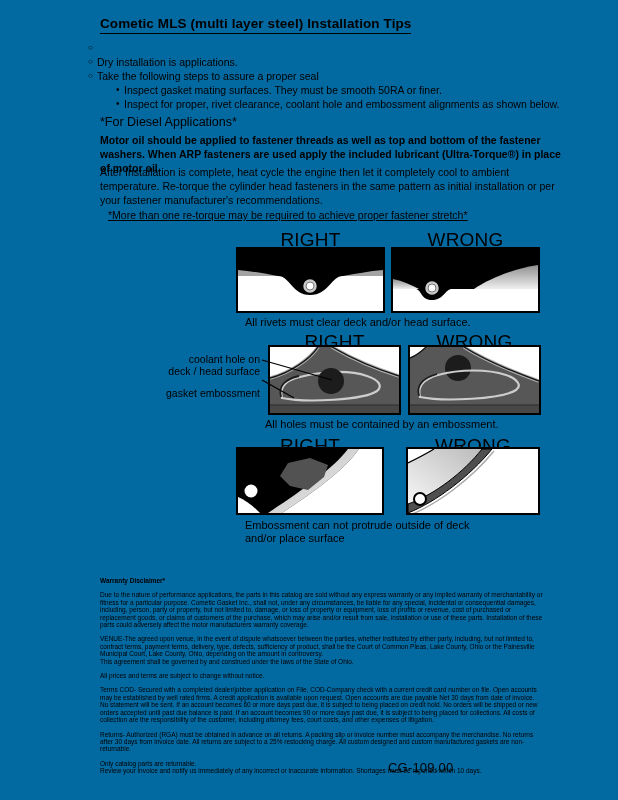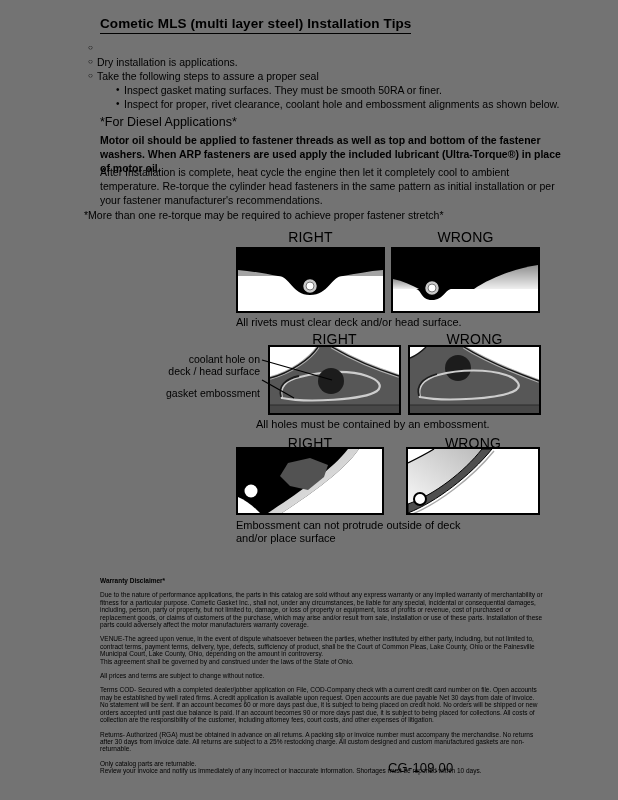--- a/index.html
+++ b/index.html
@@ -1,37 +1,37 @@
 <!DOCTYPE html>
 <html><head>
 <meta charset="utf-8">
 <style>
   * { margin:0; padding:0; box-sizing:border-box; }
   html,body { background:#ffffff; }
   .page {
-    position:relative; width:618px; height:800px; background:#737373;
+    position:relative; width:618px; height:800px; background:#0369a1;
     font-family:"Liberation Sans", sans-serif; color:#000; overflow:hidden;
     margin:0 auto;
   }
   .abs { position:absolute; }
   .title {
     font-size:13.5px; font-weight:bold; border-bottom:1.5px solid #000;
     padding-bottom:2px; display:inline-block; letter-spacing:0.1px;
   }
   .tips { font-size:10.5px; line-height:14px; }
   .tip-row { display:flex; align-items:flex-start; }
   .tm { width:9px; flex:0 0 9px; font-size:8px; line-height:14px; }
   .tip-row.sub { margin-left:28px; }
   .tm.dot { font-size:10px; width:8px; flex-basis:8px; }
   .h2 { font-size:12.5px; font-weight:normal; }
   .para { font-size:10.5px; line-height:14px; }
-  .fig-hdr { font-size:14px; text-align:center; letter-spacing:0.2px; }
+  .fig-hdr { font-size:19px; text-align:center; letter-spacing:0.2px; }
   .figbox { border:2px solid #000; background:#000; }
   .figbox svg { display:block; width:100%; height:100%; }
-  .caption { font-size:11px; line-height:12.5px; }
+  .caption { font-size:11px; line-height:12.5px;margin-left:9px; }
   .fig-label { font-size:10.5px; line-height:12px; text-align:right;margin-top:11px; }
   .legal { font-size:6.5px; line-height:7.4px; }
   .legal .lh { font-weight:bold; }
   .legal p { margin-top:7px; }
   .legal .mt { margin-top:7px; }
   .code { font-size:13px; letter-spacing:0.2px; }
 </style>
 </head>
 <body>
 
@@ -59,21 +59,21 @@
     </div>
     <div class="tip-row sub">
       <span class="tm dot">•</span>
       <span>Inspect for proper, rivet clearance, coolant hole and embossment alignments as shown below.</span>
     </div>
   </div>
 
   <div class="abs h2" style="left:100px; top:115px;">*For Diesel Applications*</div>
   <div class="abs para" style="left:100px; top:133px; width:466px;font-weight:bold;">Motor oil should be applied to fastener threads as well as top and bottom of the fastener washers. When ARP fasteners are used apply the included lubricant (Ultra-Torque®) in place of motor oil.</div>
   <div class="abs para" style="left:100px; top:165px; width:466px;">After Installation is complete, heat cycle the engine then let it completely cool to ambient temperature. Re-torque the cylinder head fasteners in the same pattern as initial installation or per your fastener manufacturer's recommendations.</div>
-  <div class="abs para" style="left:84px; top:208px; width:466px;">*More than one re-torque may be required to achieve proper fastener stretch*</div>
+  <div class="abs para" style="left:108px; top:208px; width:466px;text-decoration:underline;">*More than one re-torque may be required to achieve proper fastener stretch*</div>
 
   <div class="abs fig-hdr" style="left:236px; top:229px; width:149px;">RIGHT</div>
   <div class="abs fig-hdr" style="left:391px; top:229px; width:149px;">WRONG</div>
 
   <div class="abs figbox" style="left:236px; top:247px; width:149px; height:66px;">
     <svg viewBox="0 0 145 62" preserveAspectRatio="none">
       <rect width="145" height="62" fill="#000"></rect>
       <path d="M0,21 C14,22 28,25 40,27 L0,27 Z" fill="#a3a3a3"></path>
       <path d="M145,21 C131,22 117,25 105,27 L145,27 Z" fill="#a3a3a3"></path>
       <path d="M0,27 H40 C52,27 54,46 72,46 C91,46 93,27 105,27 H145 V62 H0 Z" fill="#fff"></path>

